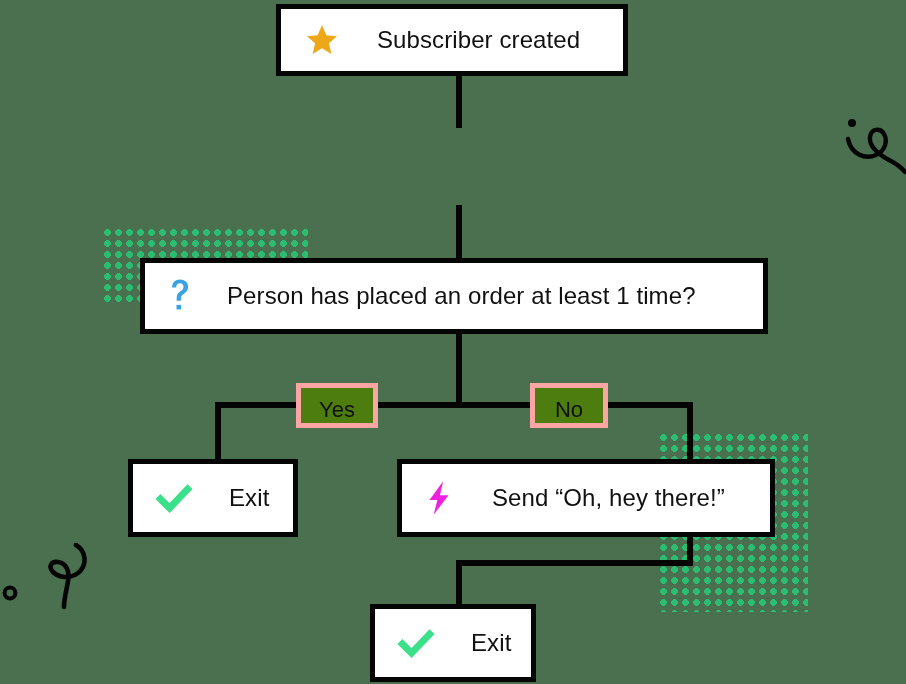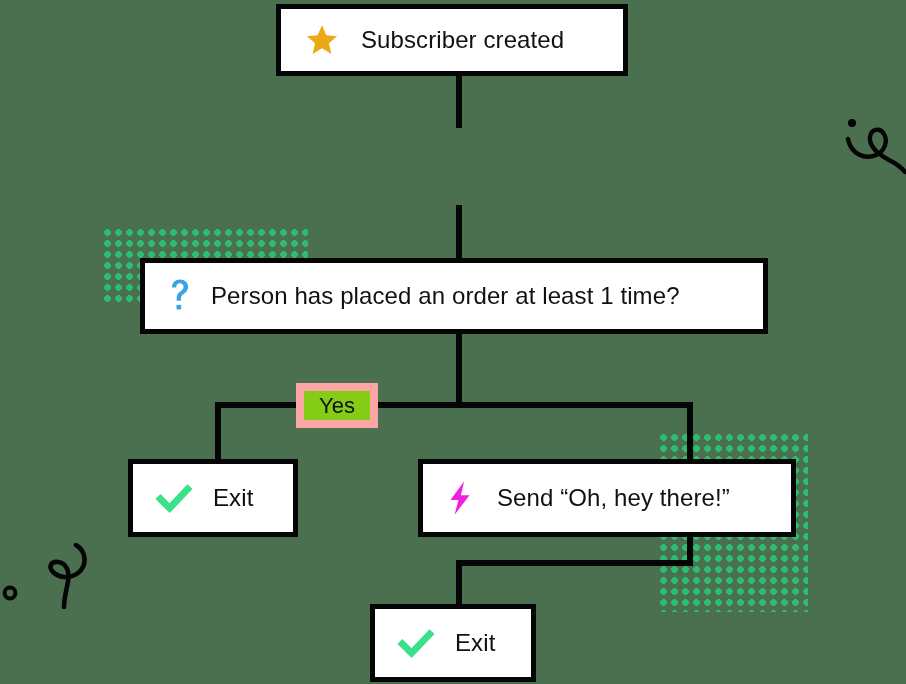--- a/index.html
+++ b/index.html
@@ -32,20 +32,21 @@
 
   
   .node {
     position: absolute;
     background: #ffffff;
     border: 5px solid #050505;
     box-sizing: border-box;
     display: flex;
     align-items: center;
     padding-left: 22px;
+    gap: 16px;
   }
   .node .ico {
     flex: 0 0 auto;
     width: 38px;
     height: 38px;
     display: flex;
     align-items: center;
     justify-content: center;
     margin-right: 20px;
   }
@@ -53,25 +54,25 @@
     font-size: 24px;
     font-weight: 500;
     color: #111111;
     letter-spacing: 0.1px;
     white-space: nowrap;
   }
 
   
   .chip {
     position: absolute;
-    background: #84cc16;
-    border: 8px solid #fca5a5;
+    background: #4d7c0f;
+    border: 5px solid #fca5a5;
     box-sizing: border-box;
     display: flex;
-    align-items: center;
+    align-items: flex-end;
     justify-content: center;
   }
   .chip span {
     font-size: 22px;
     font-weight: 500;
     color: #111111;
   }
 
   
   .doodle { position: absolute; }
@@ -124,31 +125,34 @@
         <rect x="5.8" y="17.6" width="2.9" height="2.9" fill="#3aa3e3"></rect>
       </svg>
     </span>
     <span class="label">Person has placed an order at least 1 time?</span>
   </div>
 
   <div class="chip" style="left:296px; top:383px; width:82px; height:45px;">
     <span>Yes</span>
   </div>
 
+  <div class="chip" style="left:530px; top:383px; width:78px; height:45px;">
+    <span>No</span>
+  </div>
 
   <div class="node" style="left:128px; top:459px; width:170px; height:78px;">
     <span class="ico">
       <svg width="38" height="38" viewBox="0 0 24 24">
         <path d="M3.4 12.6 L9.2 18.4 L20.6 6.4" fill="none" stroke="#3ae08a" stroke-width="4.4" stroke-linecap="square" stroke-linejoin="miter"></path>
       </svg>
     </span>
     <span class="label">Exit</span>
   </div>
 
-  <div class="node" style="left:397px; top:459px; width:378px; height:78px;margin-left:21px;">
+  <div class="node" style="left:397px; top:459px; width:378px; height:78px;">
     <span class="ico" style="width:30px; margin-right:22px;">
       <svg width="30" height="38" viewBox="0 0 18 24">
         <polygon points="11.6,1.4 3.0,13.2 8.0,13.2 5.6,22.6 15.0,10.2 9.6,10.2" fill="#f020e0"></polygon>
       </svg>
     </span>
     <span class="label">Send “Oh, hey there!”</span>
   </div>
 
   <div class="node" style="left:370px; top:604px; width:166px; height:78px;">
     <span class="ico">

